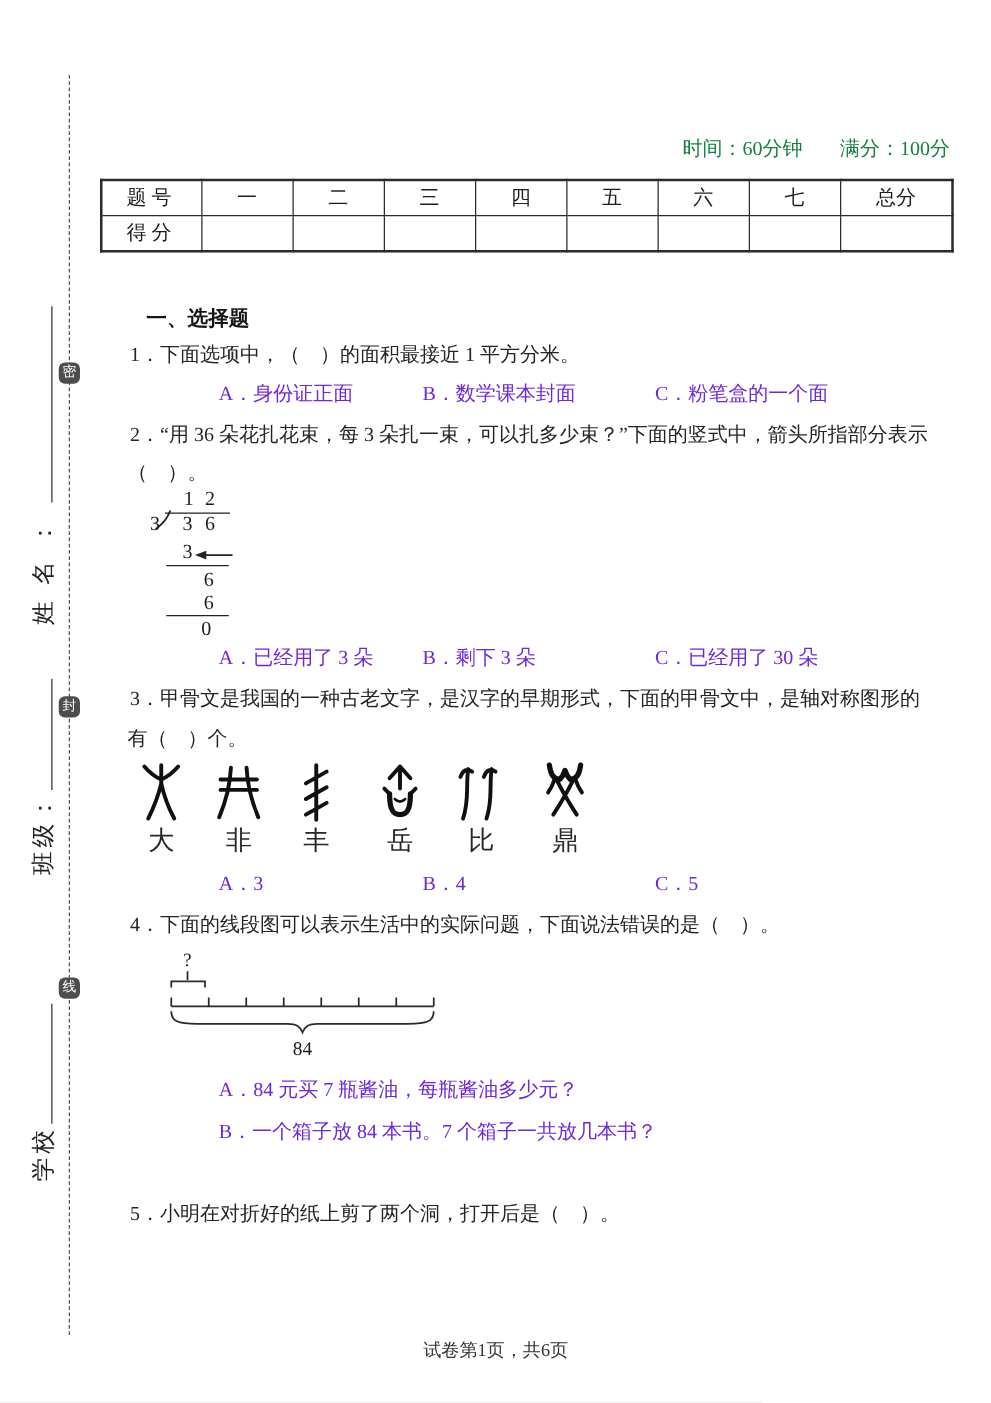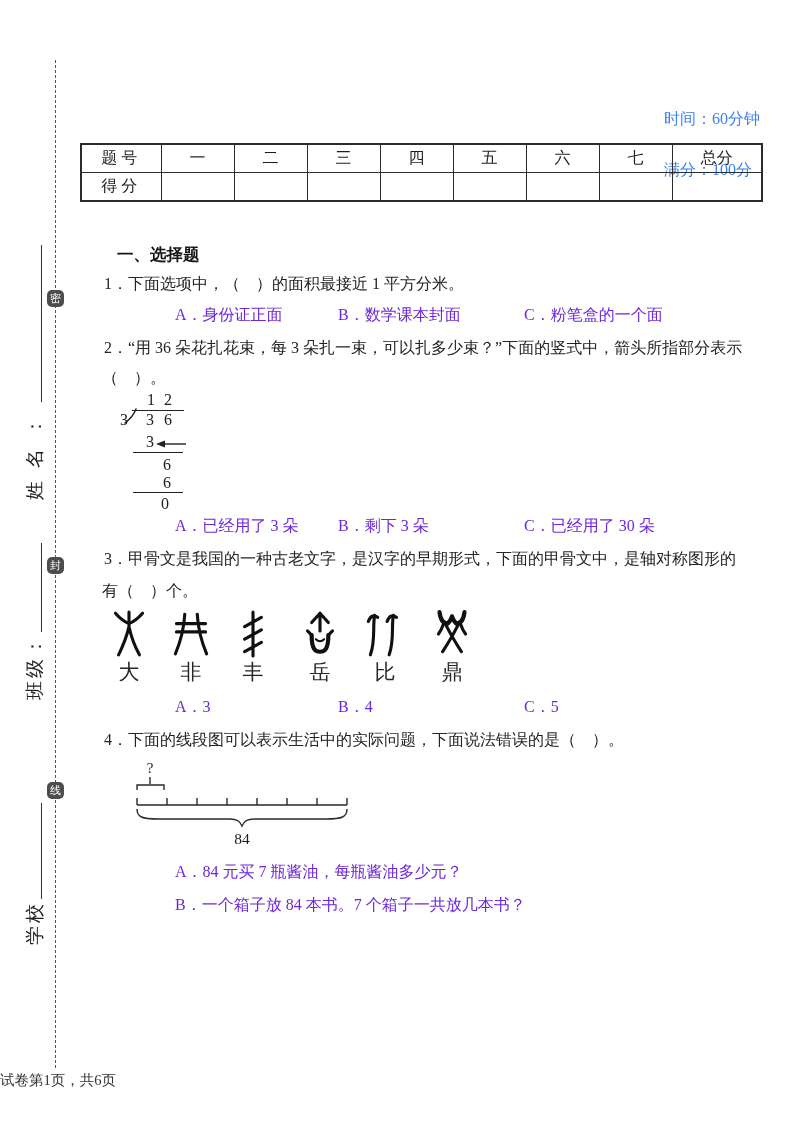--- a/index.html
+++ b/index.html
@@ -2,21 +2,21 @@
 <html><head>
 <meta charset="utf-8">
 <style>
   html,body{margin:0;padding:0;background:#e8e8e8;}
   .page{position:relative;width:793px;height:1122px;margin:0 auto;background:#ffffff;
         font-family:"Liberation Serif","DejaVu Serif",serif;color:#222;overflow:hidden;}
 
   
   .title{position:absolute;top:56px;left:0;width:100%;text-align:center;
          font-size:36px;font-weight:800;letter-spacing:1px;color:#111;white-space:nowrap;}
-  .meta{position:absolute;top:109px;right:33px;display:flex;gap:30px;font-size:16px;color:#3b82f6;flex-direction:column;}
+  .meta{position:absolute;top:109px;right:33px;display:flex;gap:30px;font-size:16px;color:#15803d;}
 
   
   .score-table{position:absolute;top:143px;left:80px;border-collapse:collapse;table-layout:fixed;
                border:2px solid #2b2b2b;}
   .score-table td{border:1px solid #2b2b2b;height:27px;text-align:center;font-size:16px;padding:0;color:#1d1d1d;margin-top:16px;}
   .score-table td.lbl{letter-spacing:4px;}
 
   
   .sec{position:absolute;left:117px;font-weight:bold;font-size:16.5px;color:#151515;white-space:nowrap;}
   .qtext{position:absolute;left:104px;font-size:16px;color:#242424;white-space:nowrap;}
@@ -47,21 +47,21 @@
   .seal-badge{position:absolute;left:47px;width:17px;height:17px;background:#4d4d4d;border-radius:5px;
               color:#fff;font-size:11px;line-height:17px;text-align:center;z-index:2;
               font-family:"Liberation Sans","DejaVu Sans",sans-serif;}
   .margin-field{position:absolute;left:22px;height:26px;transform:rotate(-90deg);transform-origin:0 0;
                 display:flex;align-items:center;font-size:19px;color:#202020;}
   .mf-label{white-space:nowrap;}
   .ls-wide{letter-spacing:13px;}
   .ls-narrow{letter-spacing:3px;}
   .mf-line{flex:1;border-bottom:1.4px solid #333;height:13px;margin-left:2px;}
 
-  .footer{position:absolute;top:1071px;left:0;width:100%;text-align:left;font-size:14.5px;color:#333;}
+  .footer{position:absolute;top:1071px;left:0;width:100%;text-align:center;font-size:14.5px;color:#333;}
 </style>
 </head>
 <body>
 
 <div class="page">
 
   <div class="seal-line"></div>
   <div class="seal-badge" style="top:290px">密</div>
   <div class="seal-badge" style="top:557px">封</div>
   <div class="seal-badge" style="top:782px">线</div>
@@ -213,16 +213,17 @@
     <path d="M16,17 V24"></path>
     <path d="M3,30 L3,25 L30,25 L30,30"></path>
     <path d="M3,45 H213 M3,45 V38 M33,45 V38 M63,45 V38 M93,45 V38 M123,45 V38 M153,45 V38 M183,45 V38 M213,45 V38"></path>
     <path d="M3,49 C3,57 8,59 24,59 L96,59 C103,59 106,61 108,66 C110,61 113,59 120,59 L192,59 C208,59 213,57 213,49"></path>
     <text x="108" y="84" font-size="15.5" text-anchor="middle">84</text>
   </svg>
 
   <span class="opt" style="left:139px;top:862px">A．84 元买 7 瓶酱油，每瓶酱油多少元？</span>
   <span class="opt" style="left:139px;top:895px">B．一个箱子放 84 本书。7 个箱子一共放几本书？</span>
 
+  <div class="qtext" style="top:961px">5．小明在对折好的纸上剪了两个洞，打开后是（　）。</div>
 
   <div class="footer">试卷第1页，共6页</div>
 
 </div>
 
 </body></html>

